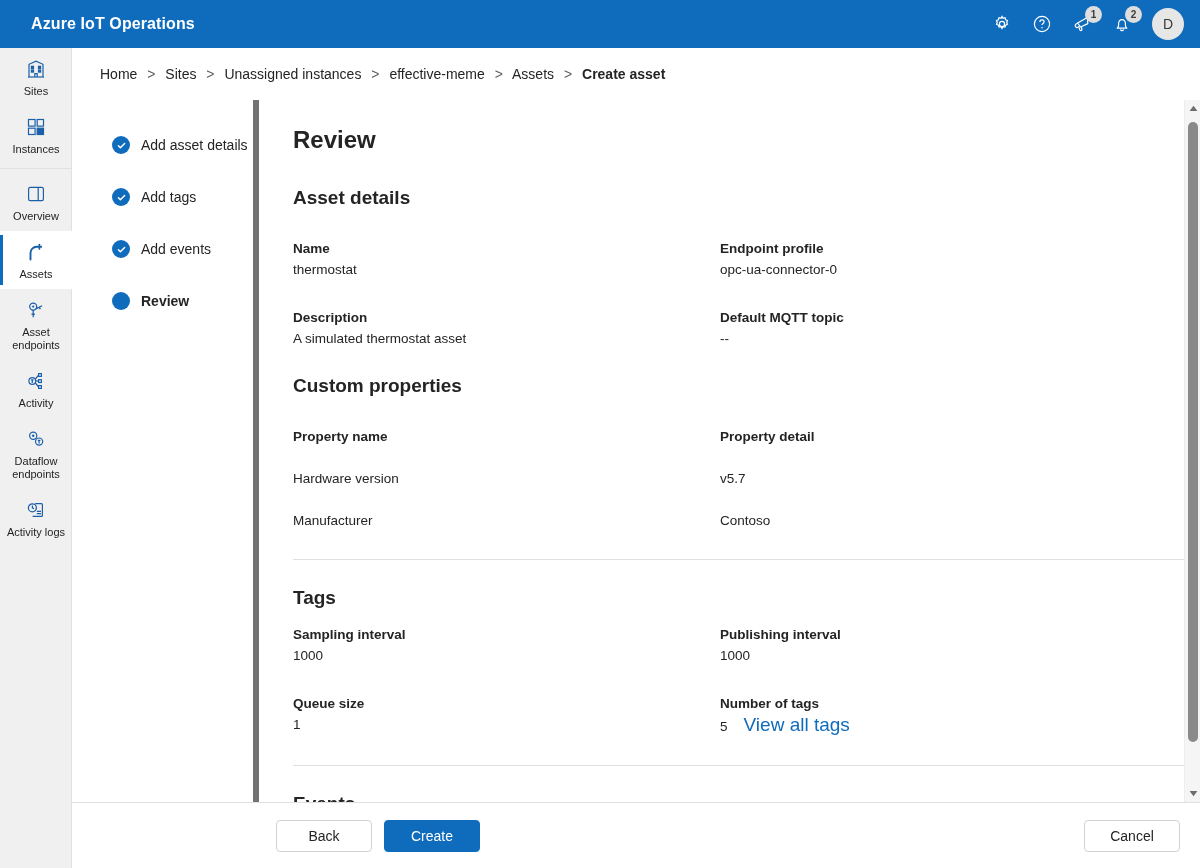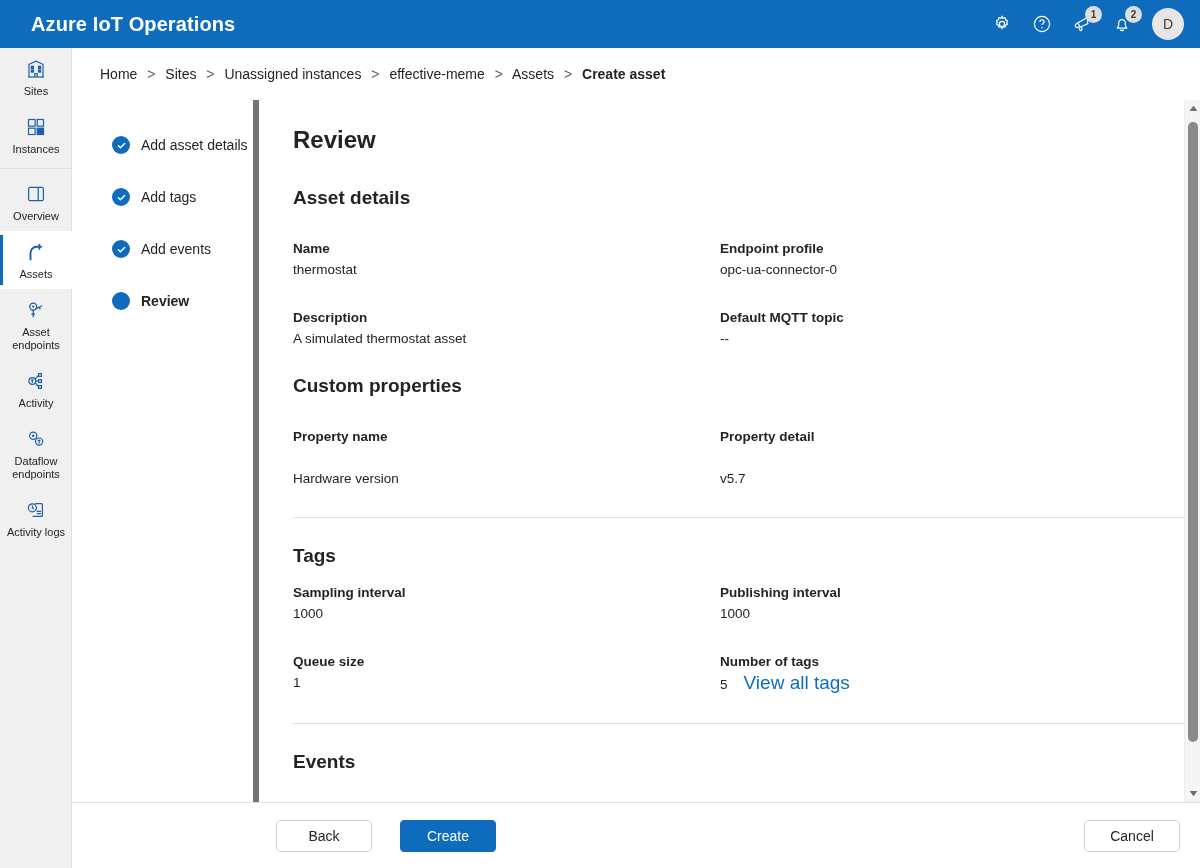--- a/index.html
+++ b/index.html
@@ -16,21 +16,21 @@
   .app-header {
     position: absolute; top: 0; left: 0;
     width: 1200px; height: 48px;
     background: #0f6cbd;
     display: flex; align-items: center;
     z-index: 40;
   }
   .app-title {
     margin-left: 31px;
     color: #ffffff;
-    font-size: 20px;
+    font-size: 16px;
     font-weight: bold;
     letter-spacing: 0.1px;
   }
   .header-right {
     margin-left: auto;
     display: flex; align-items: center;
     height: 48px;
     padding-right: 12px;
   }
   .hdr-btn {
@@ -271,21 +271,21 @@
   .btn-secondary {
     background: #ffffff;
     border: 1px solid #d1d1d1;
     color: #242424;
   }
   .btn-primary {
     background: #0f6cbd;
     border: 1px solid #0f6cbd;
     color: #ffffff;
   }
-  .footer-left { margin-left: 204px; display: flex; gap: 28px; }
+  .footer-left { margin-left: 204px; display: flex; gap: 12px; }
   .footer-right { margin-left: auto; margin-right: 20px; }
 
   .bottom-strip {
     position: absolute;
     left: 0; top: 802px;
     width: 72px; height: 66px;
     background: #f0f0f0;
     border-right: 1px solid #e1e1e1;
     z-index: 34;
   }
@@ -545,20 +545,28 @@
 
     <div class="grid2" style="margin-top:21px">
       <div class="col">
         <div class="fld-value">Hardware version</div>
       </div>
       <div class="col">
         <div class="fld-value">v5.7</div>
       </div>
     </div>
 
+    <div class="grid2" style="margin-top:21px">
+      <div class="col">
+        <div class="fld-value">Manufacturer</div>
+      </div>
+      <div class="col">
+        <div class="fld-value">Contoso</div>
+      </div>
+    </div>
 
     <div class="hr"></div>
 
     <h2 class="sec-h" style="margin-top:25px">Tags</h2>
 
     <div class="grid2" style="margin-top:14px">
       <div class="col">
         <div class="fld-label">Sampling interval</div>
         <div class="fld-value">1000</div>
       </div>

